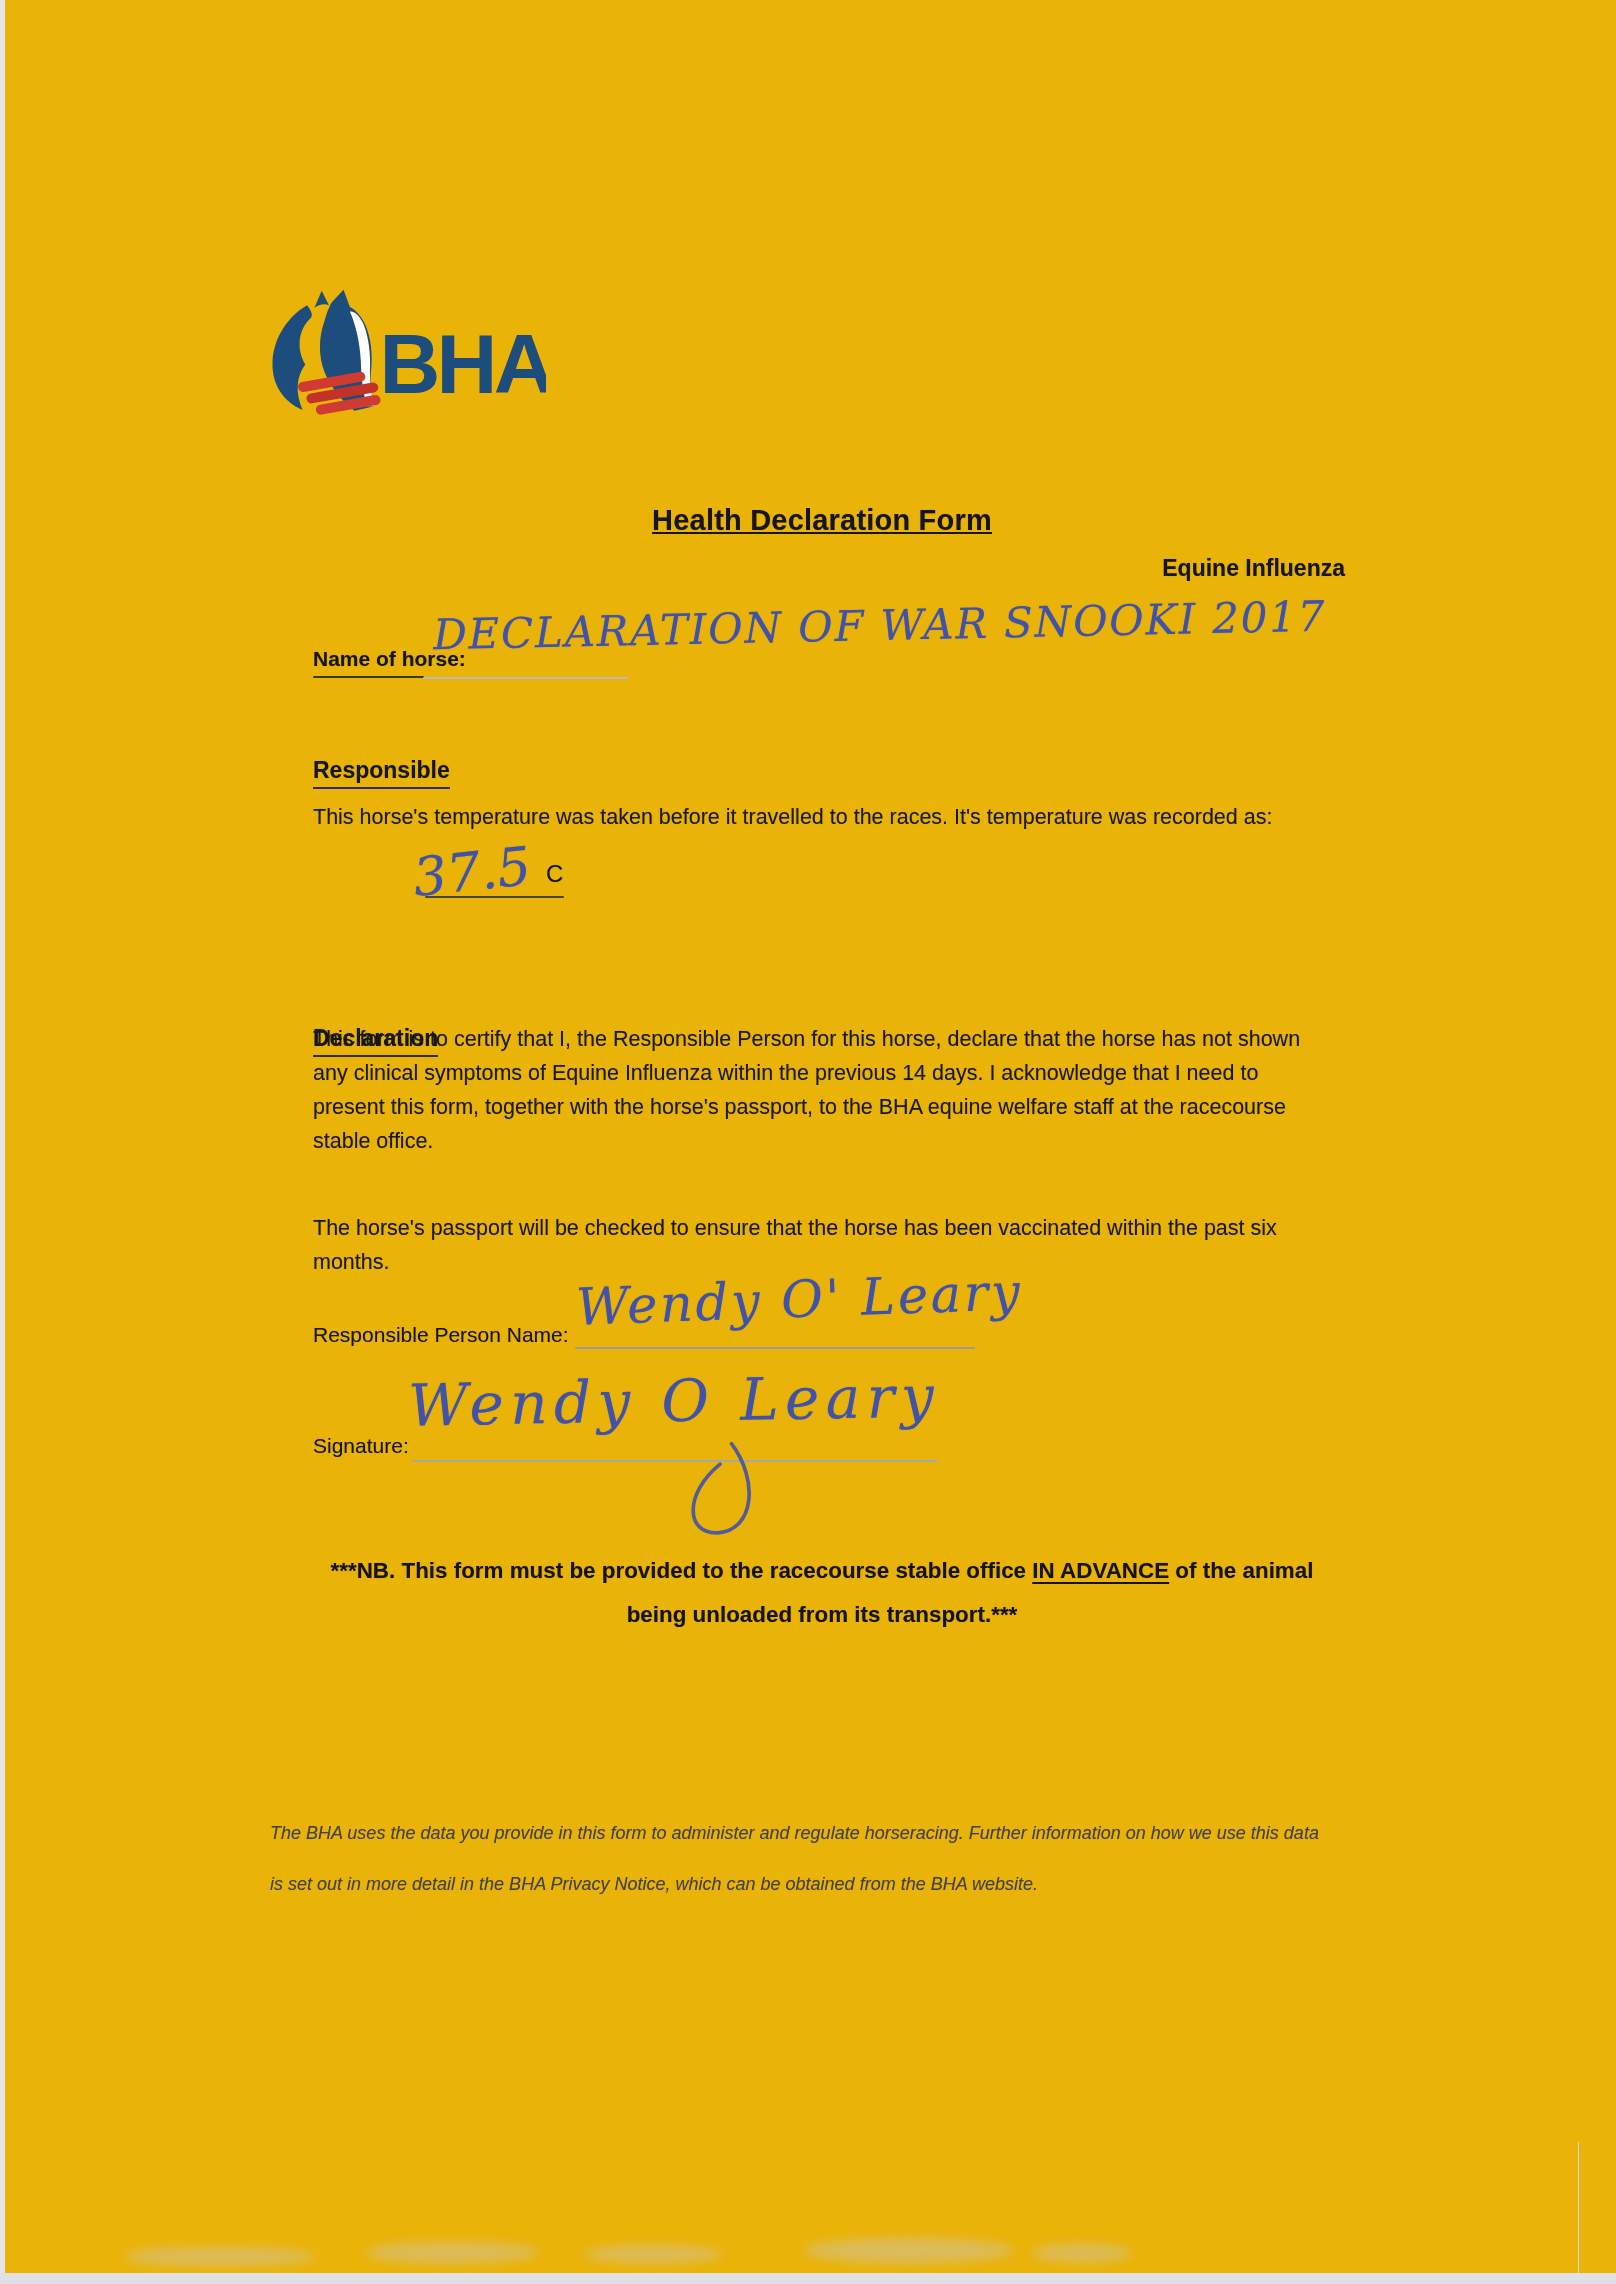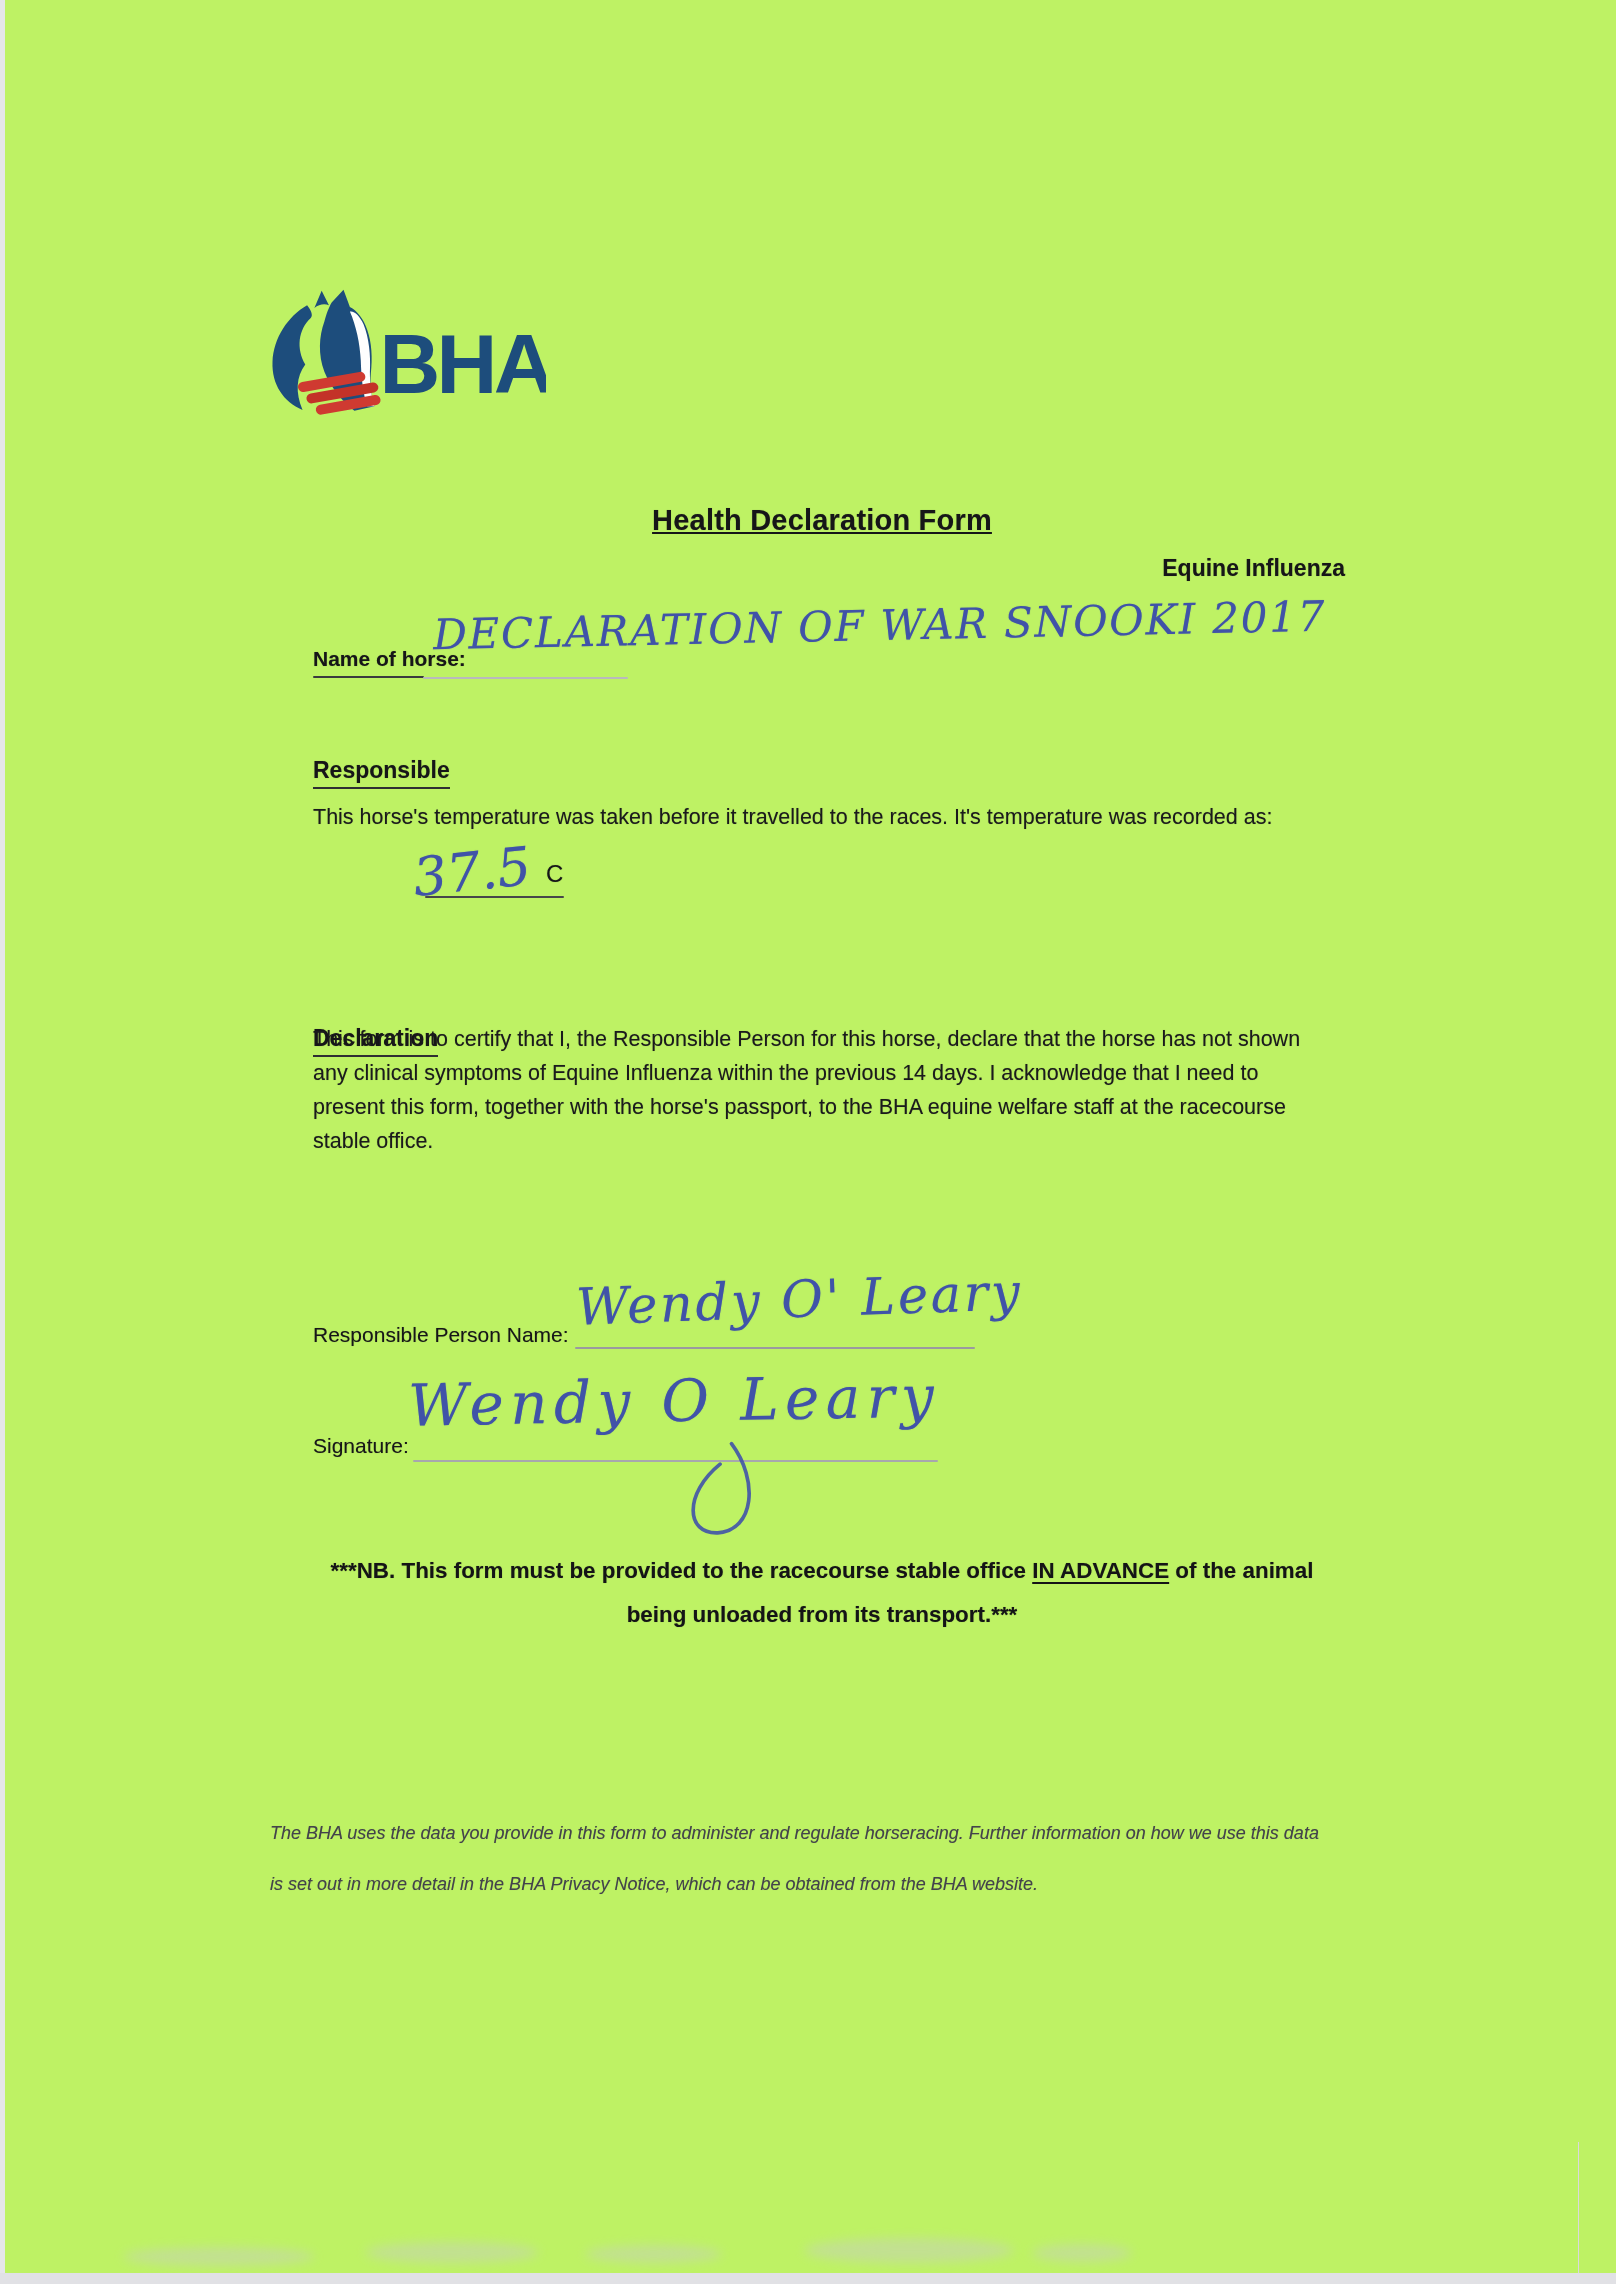--- a/index.html
+++ b/index.html
@@ -1,21 +1,21 @@
 <!DOCTYPE html>
 <html style="font-size:7.3px"><head>
 <meta charset="utf-8">
 <style>
   html,body{margin:0;padding:0;}
   body{
     width:1617px;height:2284px;position:relative;background:#ffffff;
     font-family:"Liberation Sans", sans-serif;color:#161618;
     overflow:hidden;
   }
-  .page{position:absolute;inset:0;background:#bef264;}
+  .page{position:absolute;inset:0;background:#eab308;}
   
   .scan-edge-left{position:absolute;left:0;top:0;width:4.6px;height:2284px;background:#e6e6e9;}
   .scan-edge-right{position:absolute;left:1578px;top:2142px;width:1.4px;height:137px;background:#d9d9dd;}
   .scan-bottom-strip{position:absolute;left:0;top:2273px;width:1617px;height:11px;background:#e1e1e5;}
   .smudge{position:absolute;background:#c9c9cf;opacity:.42;border-radius:50%;filter:blur(5.5px);}
   
   .printed{text-shadow:0 0 0.9px rgba(25,25,28,.35);}
   .title{
     position:absolute;left:299px;top:504px;width:1046px;text-align:center;
     font-size:29px;font-weight:bold;letter-spacing:0.2px;text-decoration:underline;
@@ -90,20 +90,21 @@
   <span class="ink ink-horse">DECLARATION OF WAR SNOOKI 2017</span>
 
   <span class="heading printed" style="position:absolute;left:313px;top:757px;">Responsible</span>
   <div class="para printed" style="top:800px;">This horse's temperature was taken before it travelled to the races. It's temperature was recorded as:</div>
   <span class="ink ink-temp">37.5</span>
   <div class="hline" style="left:425px;top:896px;width:139px;background:#46464a;"></div>
   <span class="temp-unit printed">C</span>
 
   <span class="heading printed" style="position:absolute;left:313px;top:1025px;">Declaration</span>
   <div class="para printed" style="top:1022px;">This form is to certify that I, the Responsible Person for this horse, declare that the horse has not shown any clinical symptoms of Equine Influenza within the previous 14 days. I acknowledge that I need to present this form, together with the horse's passport, to the BHA equine welfare staff at the racecourse stable office.</div>
+  <div class="para printed" style="top:1211px;">The horse's passport will be checked to ensure that the horse has been vaccinated within the past six months.</div>
 
   <span class="label printed" style="position:absolute;left:313px;top:1323px;">Responsible Person Name:</span>
   <div class="hline mid" style="left:575px;top:1347px;width:400px;"></div>
   <span class="ink ink-name">Wendy O' Leary</span>
 
   <span class="label printed" style="position:absolute;left:313px;top:1434px;">Signature:</span>
   <div class="hline mid" style="left:413px;top:1460px;width:525px;background:#a7a7ad;"></div>
   <span class="ink ink-sign">Wendy O Leary</span>
 
   <svg style="position:absolute;left:640px;top:1439px;width:183px;height:119px;overflow:visible;" viewBox="0 0 400 260">

